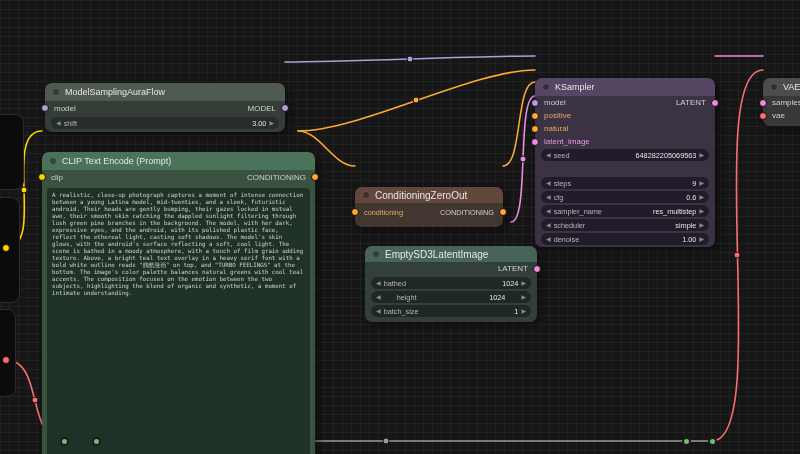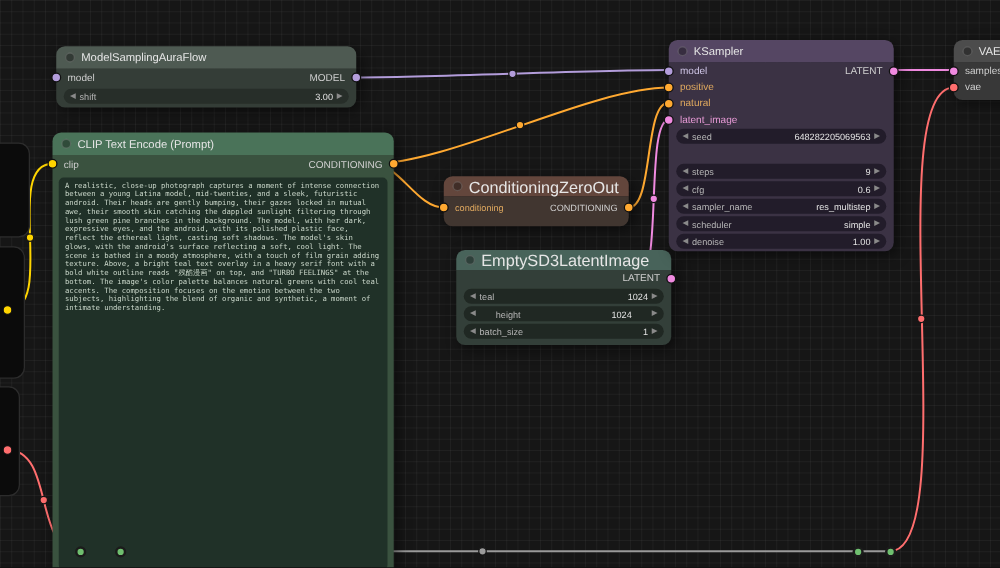--- a/index.html
+++ b/index.html
@@ -7,24 +7,24 @@
     position:relative;width:800px;height:454px;overflow:hidden;
     background-color:#161616;
     background-image:
       linear-gradient(rgba(255,255,255,.045) 1px, transparent 1px),
       linear-gradient(90deg, rgba(255,255,255,.045) 1px, transparent 1px);
     background-size:9px 9px;
     font-family:"Liberation Sans",sans-serif;
   }
   .wires{position:absolute;left:0;top:0;z-index:2;}
   .wires path{fill:none;stroke-width:1.6px;stroke-linecap:round;}
-  .node{position:absolute;z-index:3;filter:drop-shadow(3px 3px 5px rgba(0,0,0,.5));}
+  .node{position:absolute;z-index:3;filter:drop-shadow(3px 3px 5px rgba(0,0,0,.5));margin-top:46px;}
   .nheader{position:absolute;left:0;right:0;top:0;height:18px;display:flex;align-items:center;gap:5px;
     padding:0 7px;border-radius:7px 7px 0 0;font-size:9px;color:#e6e6e6;box-sizing:border-box;white-space:nowrap;}
-  .sm .nheader{height:16px;font-size:13px;}
+  .sm .nheader{height:16px;font-size:10px;}
   .nbody{position:absolute;left:0;right:0;bottom:0;top:18px;border-radius:0 0 7px 7px;}
   .sm .nbody{top:16px;}
   .hdot{width:8px;height:8px;border-radius:50%;background:rgba(0,0,0,.35);
     border:1px solid rgba(255,255,255,.18);flex:none;box-sizing:border-box;}
   .prow{position:absolute;left:0;right:0;display:flex;align-items:center;font-size:8px;color:#cfcfcf;z-index:2;white-space:nowrap;}
   .pdot{width:8px;height:8px;border-radius:50%;border:1px solid #101010;flex:none;box-sizing:border-box;}
   .pdot.pin{margin-left:-4px;margin-right:5px;}
   .pdot.pout{margin-right:-4px;margin-left:5px;}
   .sp{flex:1;}
   .widget{position:absolute;left:6px;right:6px;height:12px;border-radius:6px;display:flex;align-items:center;
@@ -140,21 +140,21 @@
       <span class="hdot"></span>
       <span>EmptySD3LatentImage</span>
     </div>
     <div class="prow" style="top:16px;height:13px;">
       <span class="sp"></span>
       <span>LATENT</span>
       <span class="pdot pout" style="background:#F08AE0;"></span>
     </div>
     <div class="widget" style="top:31px;">
       <span class="warr">◀</span>
-      <span>teal</span>
+      <span>bathed</span>
       <span class="wval">1024</span>
       <span class="warr">▶</span>
     </div>
     <div class="widget" style="top:45px;gap:16px;">
       <span class="warr">◀</span>
       <span>height</span>
       <span class="wval">1024</span>
       <span class="warr">▶</span>
     </div>
     <div class="widget" style="top:59px;">

